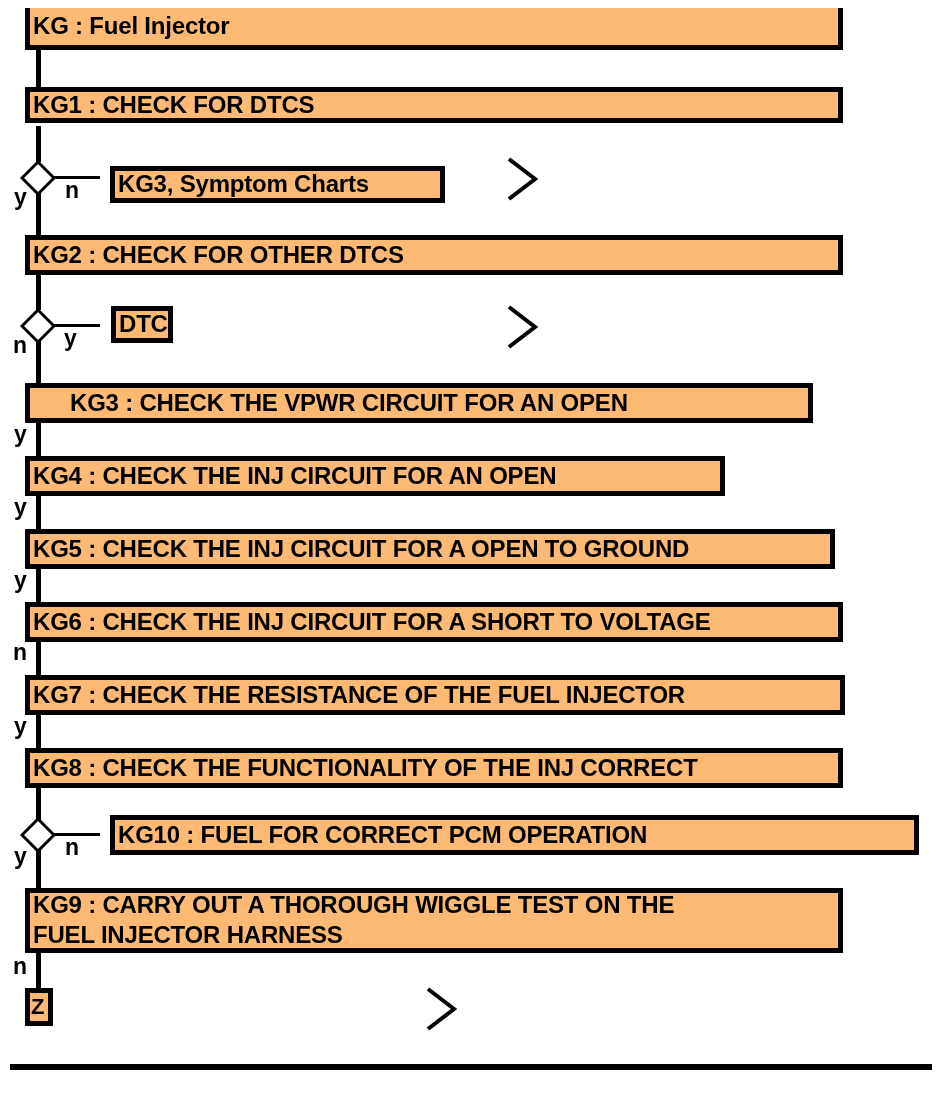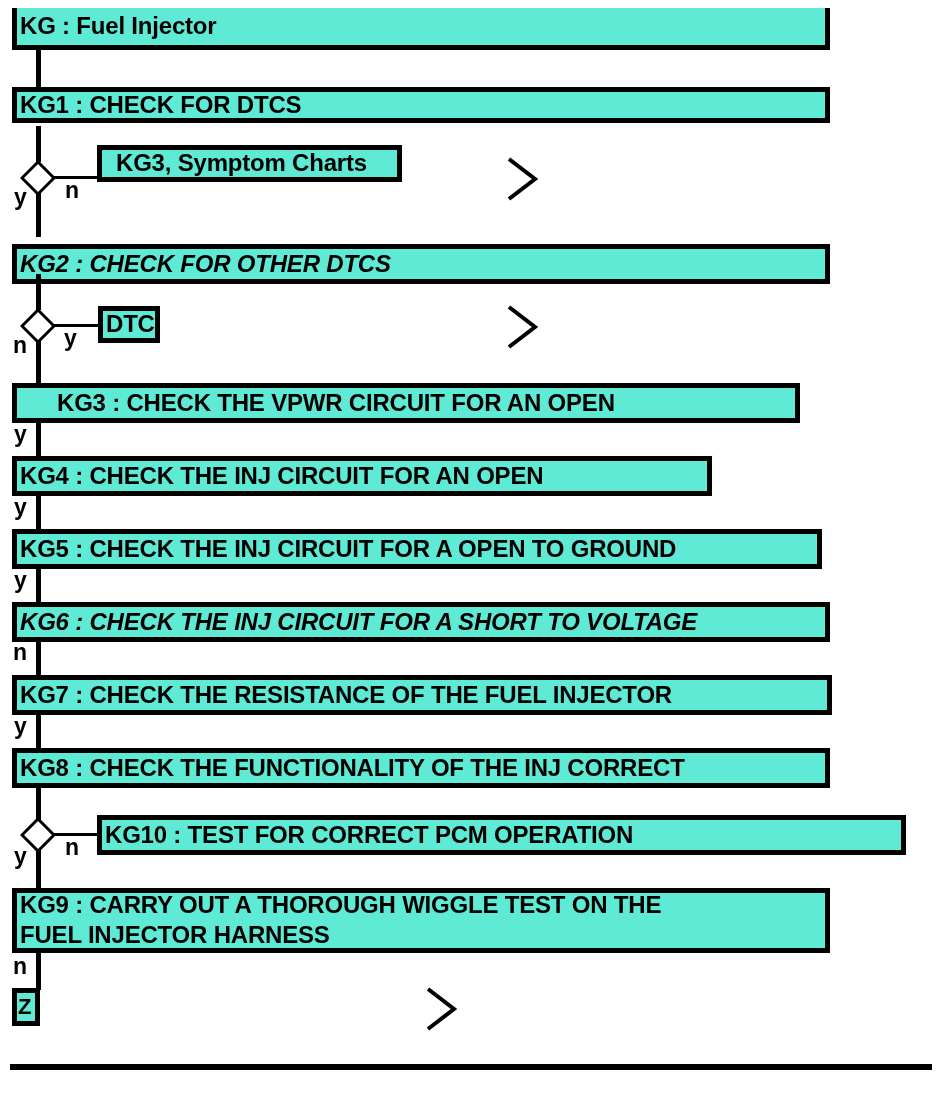--- a/index.html
+++ b/index.html
@@ -15,24 +15,25 @@
     width: 944px;
     height: 1120px;
     background: #ffffff;
     overflow: hidden;
   }
   
   .box {
     position: absolute;
     box-sizing: border-box;
     border: 5px solid #000000;
-    background: #5eead4;
+    background: #fdba74;
     display: flex;
     align-items: center;
     justify-content: flex-start;
+    margin-left: 13px;
   }
   .box-text {
     font-family: "Liberation Sans", sans-serif;
     font-weight: bold;
     font-size: 24px;
     line-height: 30px;
     color: #000000;
     letter-spacing: -0.2px;
     white-space: pre-line;
     padding-left: 3px;
@@ -105,31 +106,31 @@
       <polygon points="18,2 34,18 18,34 2,18" fill="#ffffff" stroke="#000000" stroke-width="3"></polygon>
     </svg>
   </div>
 
   <div class="hline" style="left:52px; top:176px; width:48px;"></div>
   <div class="branch-label" style="left:65px; top:179px;">n</div>
 
   <div class="vline" style="left:36px; top:192px; height:45px;"></div>
   <div class="branch-label" style="left:14px; top:186px;">y</div>
 
-  <div class="box" style="left:97px; top:145px; width:305px; height:37px;padding-left:11px;">
+  <div class="box" style="left:97px; top:166px; width:335px; height:37px;">
     <span class="box-text">KG3, Symptom Charts</span>
   </div>
 
   <div class="chevron" style="left:505px; top:155px;">
     <svg width="36" height="48" viewBox="0 0 36 48">
       <polyline points="4,4 30,24 4,44" fill="none" stroke="#000000" stroke-width="4"></polyline>
     </svg>
   </div>
 
-  <div class="box" style="left:12px; top:244px; width:818px; height:40px;font-style:italic;">
+  <div class="box" style="left:12px; top:235px; width:818px; height:40px;">
     <span class="box-text">KG2 : CHECK FOR OTHER DTCS</span>
   </div>
 
   <div class="vline" style="left:36px; top:274px; height:36px;"></div>
 
   <div class="diamond" style="left:20px; top:308px;">
     <svg width="36" height="36" viewBox="0 0 36 36">
       <polygon points="18,2 34,18 18,34 2,18" fill="#ffffff" stroke="#000000" stroke-width="3"></polygon>
     </svg>
   </div>
@@ -161,21 +162,21 @@
   </div>
   <div class="vline" style="left:36px; top:495px; height:35px;"></div>
   <div class="branch-label" style="left:14px; top:496px;">y</div>
 
   <div class="box" style="left:12px; top:529px; width:810px; height:40px;">
     <span class="box-text">KG5 : CHECK THE INJ CIRCUIT FOR A OPEN TO GROUND</span>
   </div>
   <div class="vline" style="left:36px; top:568px; height:35px;"></div>
   <div class="branch-label" style="left:14px; top:569px;">y</div>
 
-  <div class="box" style="left:12px; top:602px; width:818px; height:40px;font-style:italic;">
+  <div class="box" style="left:12px; top:602px; width:818px; height:40px;">
     <span class="box-text">KG6 : CHECK THE INJ CIRCUIT FOR A SHORT TO VOLTAGE</span>
   </div>
   <div class="vline" style="left:36px; top:641px; height:35px;"></div>
   <div class="branch-label" style="left:13px; top:641px;">n</div>
 
   <div class="box" style="left:12px; top:675px; width:820px; height:40px;">
     <span class="box-text">KG7 : CHECK THE RESISTANCE OF THE FUEL INJECTOR</span>
   </div>
   <div class="vline" style="left:36px; top:714px; height:35px;"></div>
   <div class="branch-label" style="left:14px; top:715px;">y</div>
@@ -192,21 +193,21 @@
     </svg>
   </div>
 
   <div class="hline" style="left:52px; top:833px; width:48px;"></div>
   <div class="branch-label" style="left:65px; top:836px;">n</div>
 
   <div class="vline" style="left:36px; top:849px; height:45px;"></div>
   <div class="branch-label" style="left:14px; top:845px;">y</div>
 
   <div class="box" style="left:97px; top:815px; width:809px; height:40px;">
-    <span class="box-text">KG10 : TEST FOR CORRECT PCM OPERATION</span>
+    <span class="box-text">KG10 : FUEL FOR CORRECT PCM OPERATION</span>
   </div>
 
   <div class="box" style="left:12px; top:888px; width:818px; height:65px;">
     <span class="box-text">KG9 : CARRY OUT A THOROUGH WIGGLE TEST ON THE
 FUEL INJECTOR HARNESS</span>
   </div>
 
   <div class="vline" style="left:36px; top:952px; height:38px;"></div>
   <div class="branch-label" style="left:13px; top:955px;">n</div>
 

